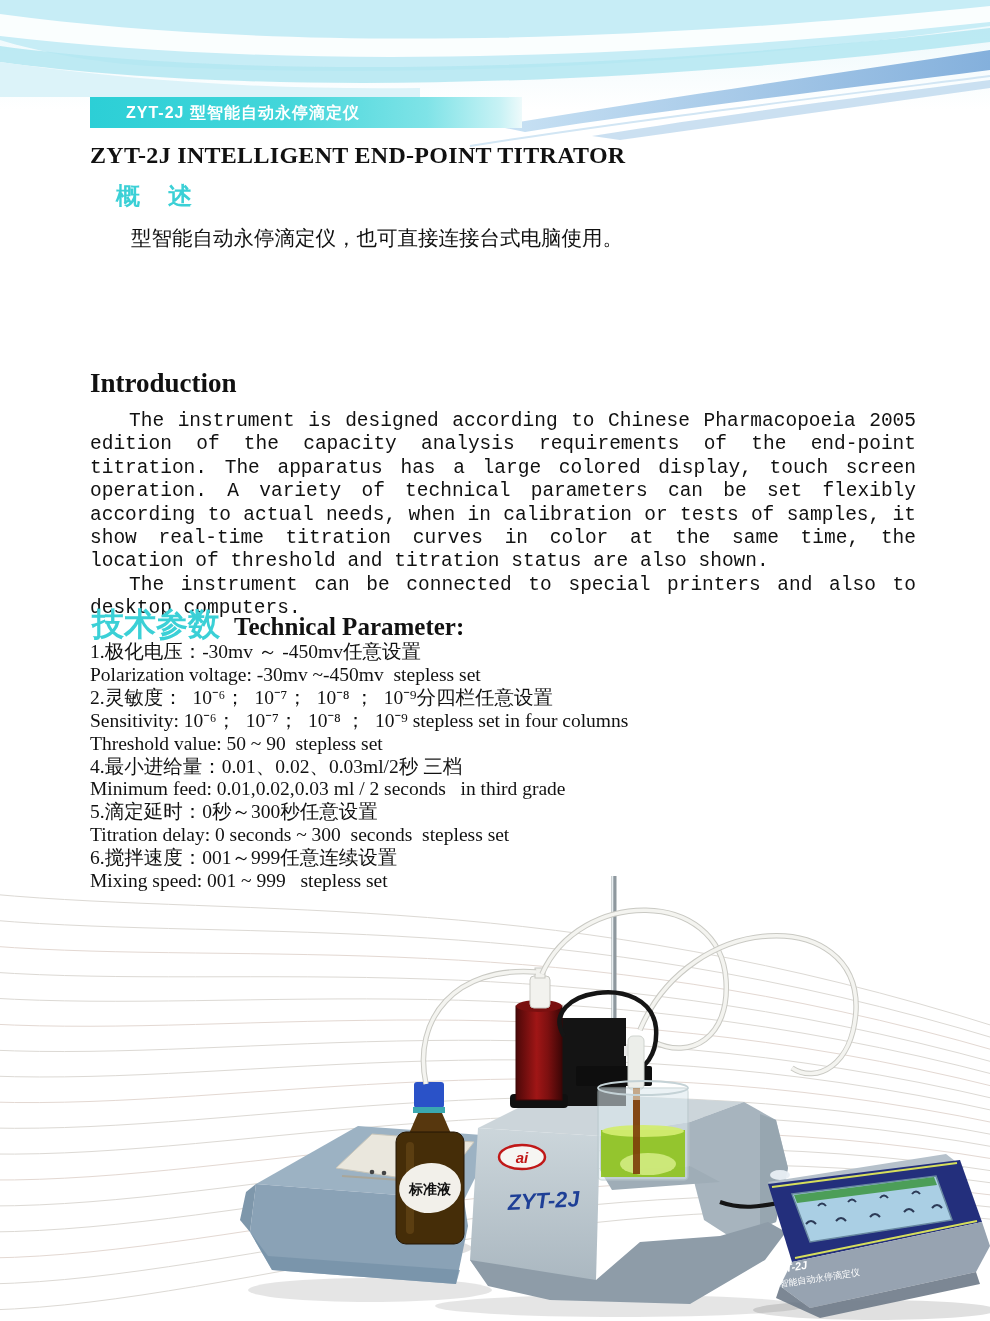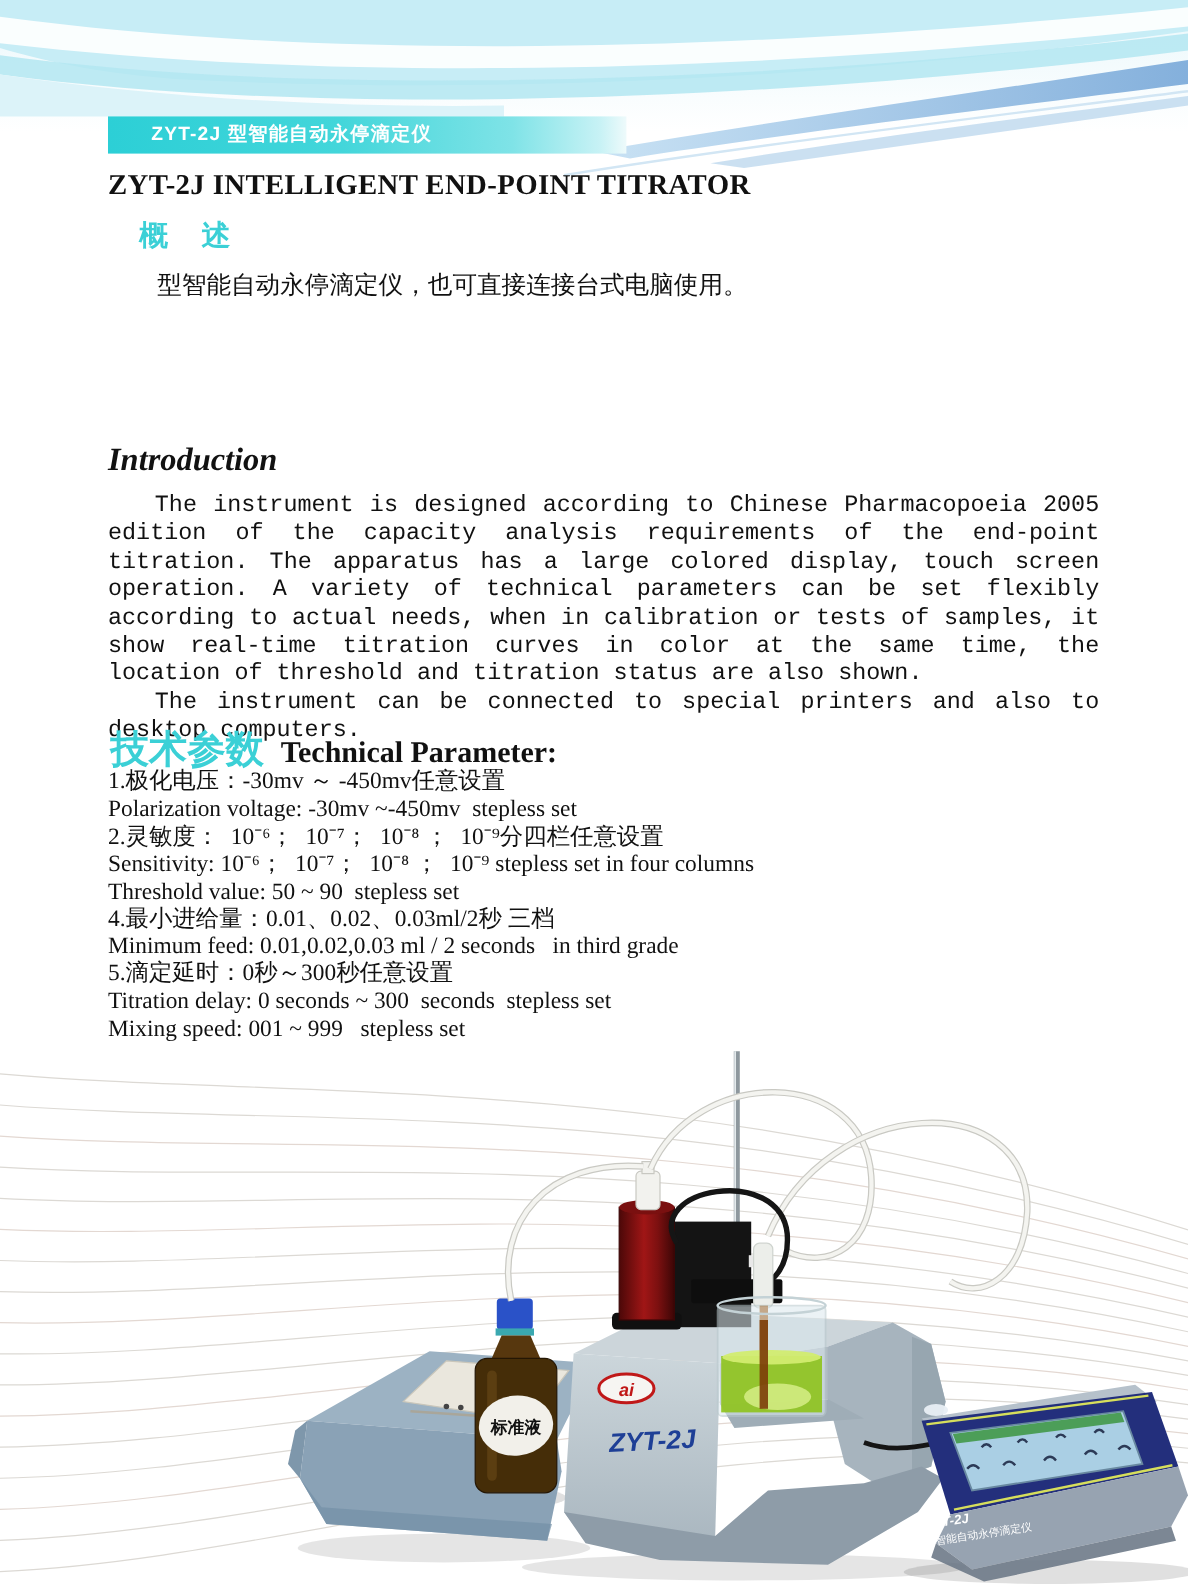--- a/index.html
+++ b/index.html
@@ -12,21 +12,21 @@
           display:flex;align-items:center;}
   .banner-text{color:#fff;font-size:16px;line-height:1;padding-left:36px;letter-spacing:1px;
           font-family:"Liberation Sans",sans-serif;font-weight:bold;white-space:nowrap;}
   .page-title{position:absolute;left:90px;top:142px;font-size:24px;font-weight:bold;
           letter-spacing:.3px;white-space:nowrap;}
   .cn-heading{font-family:"Liberation Sans",sans-serif;font-weight:bold;color:#3bd0d6;}
   .overview-heading{position:absolute;left:92px;top:180px;font-size:24px;letter-spacing:2px;margin-left:24px;}
   .para{position:absolute;left:90px;width:826px;text-align:justify;}
   .para p{margin:0;text-indent:2em;}
   .para-cn{top:227px;font-size:20.5px;line-height:23px;}
-  .intro-heading{position:absolute;left:90px;top:368px;font-size:27px;font-weight:bold;font-style:italic;}
+  .intro-heading{position:absolute;left:90px;top:368px;font-size:27px;font-weight:bold;}
   .para-en{top:410px;font-size:19.5px;line-height:23.4px;font-family:Liberation Mono, monospace;}
   .tech-heading{position:absolute;left:92px;top:603px;white-space:nowrap;}
   .tech-cn{font-size:32px;vertical-align:baseline;}
   .tech-en{font-size:25px;font-weight:bold;margin-left:14px;font-family:"Liberation Serif",serif;color:#111;margin-top:43px;}
   .params{position:absolute;left:90px;top:641px;font-size:19.5px;line-height:22.9px;}
   .params div{white-space:pre-wrap;}
   svg text{font-family:"Liberation Sans",sans-serif;}
 </style>
 </head>
 <body>
@@ -97,20 +97,21 @@
   <div class="params">
     <div>1.极化电压：-30mv ～ -450mv任意设置</div>
     <div>Polarization voltage: -30mv ~-450mv  stepless set</div>
     <div>2.灵敏度：  10⁻⁶；  10⁻⁷；  10⁻⁸ ；  10⁻⁹分四栏任意设置</div>
     <div>Sensitivity: 10⁻⁶；  10⁻⁷；  10⁻⁸ ；  10⁻⁹ stepless set in four columns</div>
     <div>Threshold value: 50 ~ 90  stepless set</div>
     <div>4.最小进给量：0.01、0.02、0.03ml/2秒 三档</div>
     <div>Minimum feed: 0.01,0.02,0.03 ml / 2 seconds   in third grade</div>
     <div>5.滴定延时：0秒～300秒任意设置</div>
     <div>Titration delay: 0 seconds ~ 300  seconds  stepless set</div>
+    <div>6.搅拌速度：001～999任意连续设置</div>
     <div>Mixing speed: 001 ~ 999   stepless set</div>
   </div>
 
   <svg class="abs" style="left:220px;top:870px;" width="770" height="451" viewBox="0 0 770 451">
     <defs>
       <linearGradient id="gBur" x1="0" y1="0" x2="1" y2="0">
         <stop offset="0" stop-color="#4c0808"></stop>
           <stop offset="0.45" stop-color="#a01616"></stop>
         <stop offset="0.7" stop-color="#7c1010"></stop>
           <stop offset="1" stop-color="#3c0606"></stop>

